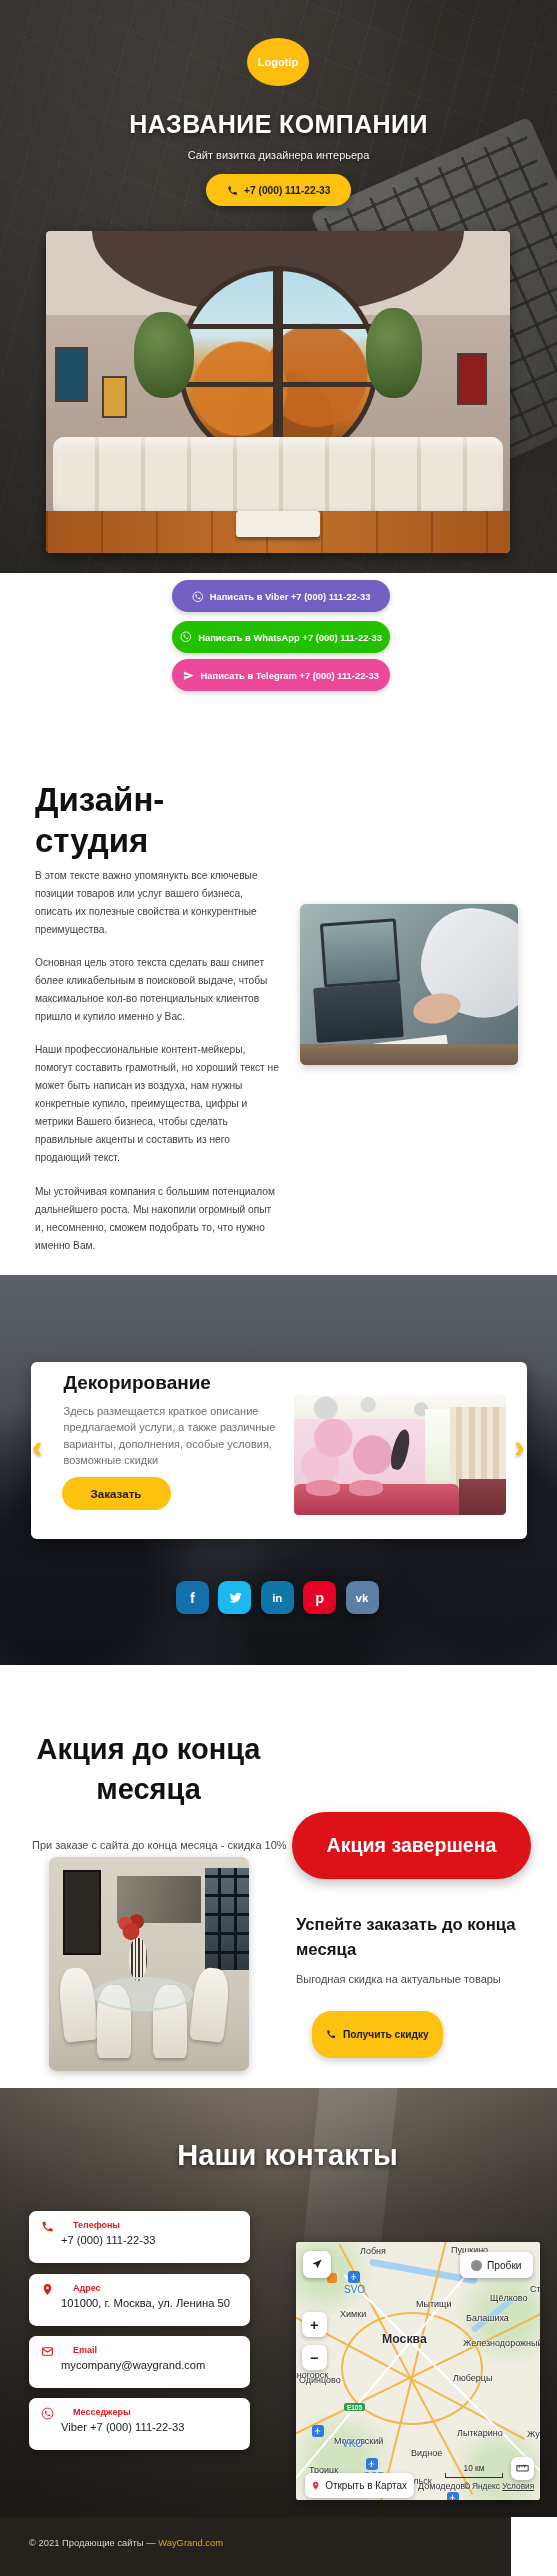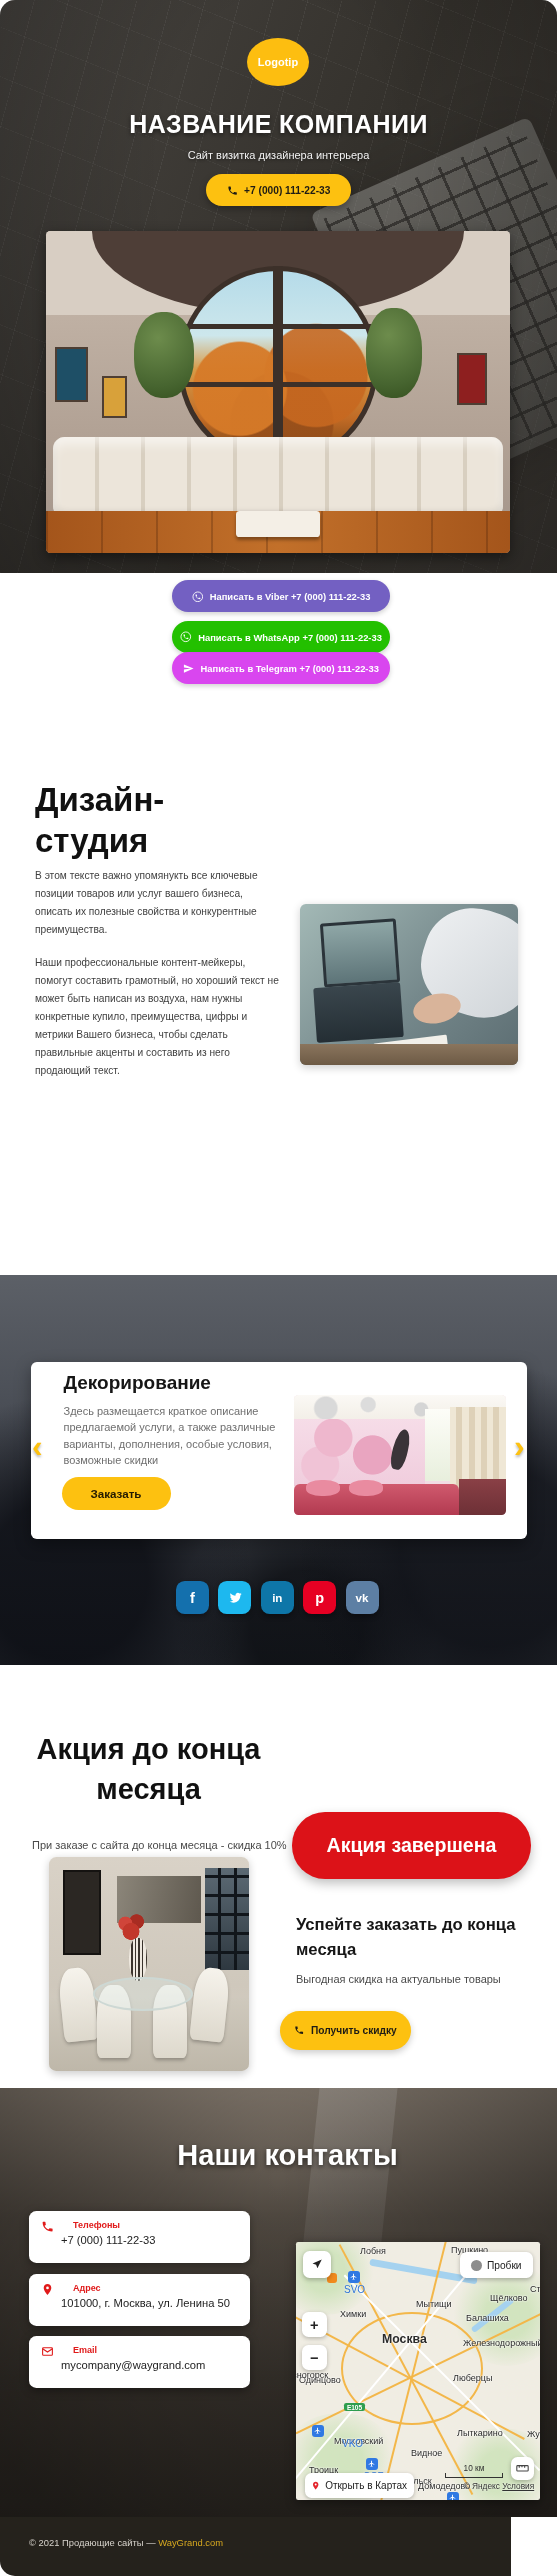--- a/index.html
+++ b/index.html
@@ -1,17 +1,17 @@
 <!DOCTYPE html>
 <html style="font-size:11.6px"><head>
 <meta charset="utf-8">
 <style>
   html,body{margin:0;padding:0;background:#fff;}
   .page{position:relative;width:557px;height:2576px;overflow:hidden;
-        font-family:"Liberation Sans",sans-serif;background:#fff;border-radius:15px;}
+        font-family:"Liberation Sans",sans-serif;background:#fff;}
   .abs{position:absolute;}
   section{position:absolute;left:0;width:557px;}
 
   
   .hero{top:0;height:573px;background:linear-gradient(115deg,#474440 0%,#34312c 55%,#403c37 100%);overflow:hidden;}
   .hero-lines1{position:absolute;inset:0;background:repeating-linear-gradient(105deg,rgba(255,255,255,.06) 0 0.7px,transparent 0.7px 33px);}
   .hero-lines2{position:absolute;inset:0;background:repeating-linear-gradient(22deg,rgba(255,255,255,.045) 0 0.7px,transparent 0.7px 46px);}
   .hero-laptop{position:absolute;right:-44px;top:152px;width:239px;height:305px;transform:rotate(-24deg);
     background:linear-gradient(#9a9a96,#6e6e6a);opacity:.45;border-radius:7.3px;
     box-shadow:0 0 58px rgba(0,0,0,.4);}
@@ -52,21 +52,21 @@
     background:repeating-linear-gradient(90deg,rgba(60,25,5,.25) 0 1.5px,transparent 1.5px 55px),
     linear-gradient(90deg,#a4551b,#c2702a 50%,#a4551b);}
   .ph-table{position:absolute;left:41%;bottom:5%;width:18%;height:8%;background:#f4efe6;border-radius:3.6px;box-shadow:0 2.2px 3.6px rgba(0,0,0,.35);}
 
   
   .messengers{top:573px;height:141px;background:#fff;}
   .msg-btn{left:172px;width:218px;height:32px;border-radius:16px;color:#fff;font-size:9.4px;font-weight:bold;
     box-shadow:0 2.2px 5.8px rgba(0,0,0,.18);}
   .viber{top:7.3px;background:#7360c2;}
   .whatsapp{top:48px;background:#23c000;}
-  .telegram{top:79px;background:#d946ef;}
+  .telegram{top:86px;background:#ec4899;}
   .icn{display:inline-flex;align-items:center;justify-content:center;}
 
   
   .studio{top:715px;height:561px;background:#fff;color:#3f3f3f;}
   .studio h2{position:absolute;left:35px;top:64px;width:174px;margin:0;font-size:33px;line-height:41px;color:#111;}
   .studio-text{position:absolute;left:35px;top:152px;width:247px;}
   .studio-text p{margin:0 0 15.2px;font-size:10.2px;line-height:18px;}
   .studio-img{position:absolute;left:300px;top:189px;width:218px;height:161px;border-radius:5.8px;overflow:hidden;
     background:linear-gradient(135deg,#a3b9b6 0%,#76898c 55%,#5c6d72 100%);box-shadow:0 2.9px 8.7px rgba(0,0,0,.18);}
   .si-laptop{position:absolute;left:7%;bottom:16%;width:40%;height:34%;background:linear-gradient(#3a464d,#242e34);border-radius:2.9px;transform:rotate(-4deg);}
@@ -129,21 +129,21 @@
      background:rgba(220,235,232,.35);box-sizing:border-box;}
   .pi-vase{position:absolute;left:40%;top:38%;width:9%;height:20%;border-radius:45% 45% 50% 50%;background:repeating-linear-gradient(90deg,#efe9e0 0 2.2px,#3a332c 2.2px 3.6px);}
   .pi-plant{position:absolute;left:34%;top:24%;width:14%;height:18%;background:
      radial-gradient(circle at 50% 60%,#c2372b 0 30%,transparent 32%),
      radial-gradient(circle at 30% 40%,#d0453a 0 22%,transparent 24%),
      radial-gradient(circle at 70% 35%,#a82c22 0 22%,transparent 24%);}
   .expired-btn{left:292px;top:147px;width:239px;height:67px;border-radius:33px;background:#dc1218;
      color:#fff;font-size:19.6px;font-weight:bold;box-shadow:0 4.4px 10.2px rgba(0,0,0,.25);}
   .offer-title{position:absolute;left:296px;top:247px;width:239px;margin:0;font-size:16.7px;line-height:25.4px;color:#161616;}
   .offer-text{position:absolute;left:296px;top:308px;font-size:11px;color:#4a4a4a;}
-  .discount-btn{left:280px;top:346px;width:131px;height:39px;border-radius:19.6px;background:#fdc110;
+  .discount-btn{left:312px;top:346px;width:131px;height:47px;border-radius:19.6px;background:#fdc110;
      font-size:10.2px;font-weight:bold;color:#1f1c15;box-shadow:0 2.9px 7.3px rgba(0,0,0,.2);}
 
   
   .contacts{top:2088px;height:429px;background:linear-gradient(#8d8276 0%,#5a5249 30%,#403a33 68%,#332e28 100%);overflow:hidden;}
   .ct-shade{position:absolute;inset:0;background:radial-gradient(ellipse at 50% 20%,rgba(0,0,0,.1),rgba(0,0,0,.45) 90%);}
   .ct-beam{position:absolute;left:55%;top:0;width:14%;height:60%;background:linear-gradient(rgba(255,255,255,.18),rgba(255,255,255,0));transform:skewX(-6deg);}
   .contacts h2{position:absolute;left:0;top:42px;width:557px;margin:9px;text-align:center;color:#fff;font-size:29px;
      text-shadow:0 1.5px 5.8px rgba(0,0,0,.6);}
   .ccard{left:29px;width:221px;height:52px;background:#fff;border-radius:7.3px;box-shadow:0 2.9px 8.7px rgba(0,0,0,.35);}
   .ccard .clabel{position:absolute;left:44px;top:8.7px;font-size:9px;font-weight:bold;color:#e01a1a;}
@@ -252,21 +252,23 @@
           </svg>
       </span>
       <span>Написать в Telegram +7 (000) 111-22-33</span>
     </button>
   </section>
 
   <section class="studio">
     <h2>Дизайн-студия</h2>
     <div class="studio-text">
       <p>В этом тексте важно упомянукть все ключевые позиции товаров или услуг вашего бизнеса, описать их полезные свойства и конкурентные преимущества.</p>
+      <p>Основная цель этого текста сделать ваш снипет более кликабельным в поисковой выдаче, чтобы максимальное кол-во потенциальных клиентов пришло и купило именно у Вас.</p>
       <p>Наши профессиональные контент-мейкеры, помогут составить грамотный, но хороший текст не может быть написан из воздуха, нам нужны конкретные купило, преимущества, цифры и метрики Вашего бизнеса, чтобы сделать правильные акценты и составить из него продающий текст.</p>
+      <p>Мы устойчивая компания с большим потенциалом дальнейшего роста. Мы накопили огромный опыт и, несомненно, сможем подобрать то, что нужно именно Вам.</p>
     </div>
     <div class="studio-img">
       <div class="si-arm"></div>
       <div class="si-screen"></div>
       <div class="si-laptop"></div>
       <div class="si-hand"></div>
       <div class="si-paper"></div>
       <div class="si-desk"></div>
     </div>
   </section>
@@ -366,20 +368,30 @@
       <span class="cicon">
         <svg width="13" height="13" viewBox="0 0 24 24" fill="none" stroke="#e01a1a" stroke-width="2">
             <rect x="3" y="5" width="18" height="14" rx="1.5"></rect>
             <path d="M3 7l9 6 9-6"></path>
           </svg>
       </span>
       <span class="clabel">Email</span>
       <span class="cvalue">mycompany@waygrand.com</span>
     </div>
 
+    <div class="abs ccard" style="top:310px;">
+      <span class="cicon">
+        <svg width="13" height="13" viewBox="0 0 24 24">
+            <circle cx="12" cy="12" r="10" fill="none" stroke="#e01a1a" stroke-width="1.8"></circle>
+            <path fill="#e01a1a" transform="scale(.55) translate(10 10)" d="M6.6 10.8c1.5 3 3.9 5.4 6.9 6.9l2.3-2.3c.3-.3.7-.4 1-.2 1.1.4 2.3.6 3.6.6.6 0 1 .4 1 1V20c0 .6-.4 1-1 1C10.4 21 3 13.6 3 4.4c0-.6.4-1 1-1h3.3c.6 0 1 .4 1 1 0 1.2.2 2.4.6 3.6.1.3 0 .7-.2 1l-2.1 1.8z"></path>
+          </svg>
+      </span>
+      <span class="clabel">Месседжеры</span>
+      <span class="cvalue">Viber +7 (000) 111-22-33</span>
+    </div>
 
     <div class="abs map">
       <div class="green" style="left:-22px;top:-14.5px;width:102px;height:87px;"></div>
       <div class="green" style="right:-22px;top:22px;width:109px;height:102px;"></div>
       <div class="green" style="left:-14.5px;bottom:-7.3px;width:116px;height:94px;"></div>
       <div class="green" style="right:-14.5px;bottom:-14.5px;width:109px;height:87px;"></div>
       <div class="river" style="left:73px;top:26px;width:109px;height:6.5px;transform:rotate(10deg);"></div>
       <div class="river" style="left:171px;top:70px;width:51px;height:5.8px;transform:rotate(-38deg);"></div>
       <div class="ring"></div>
       <div class="road" style="left:116px;top:-7.3px;height:276px;transform:rotate(14deg);"></div>

